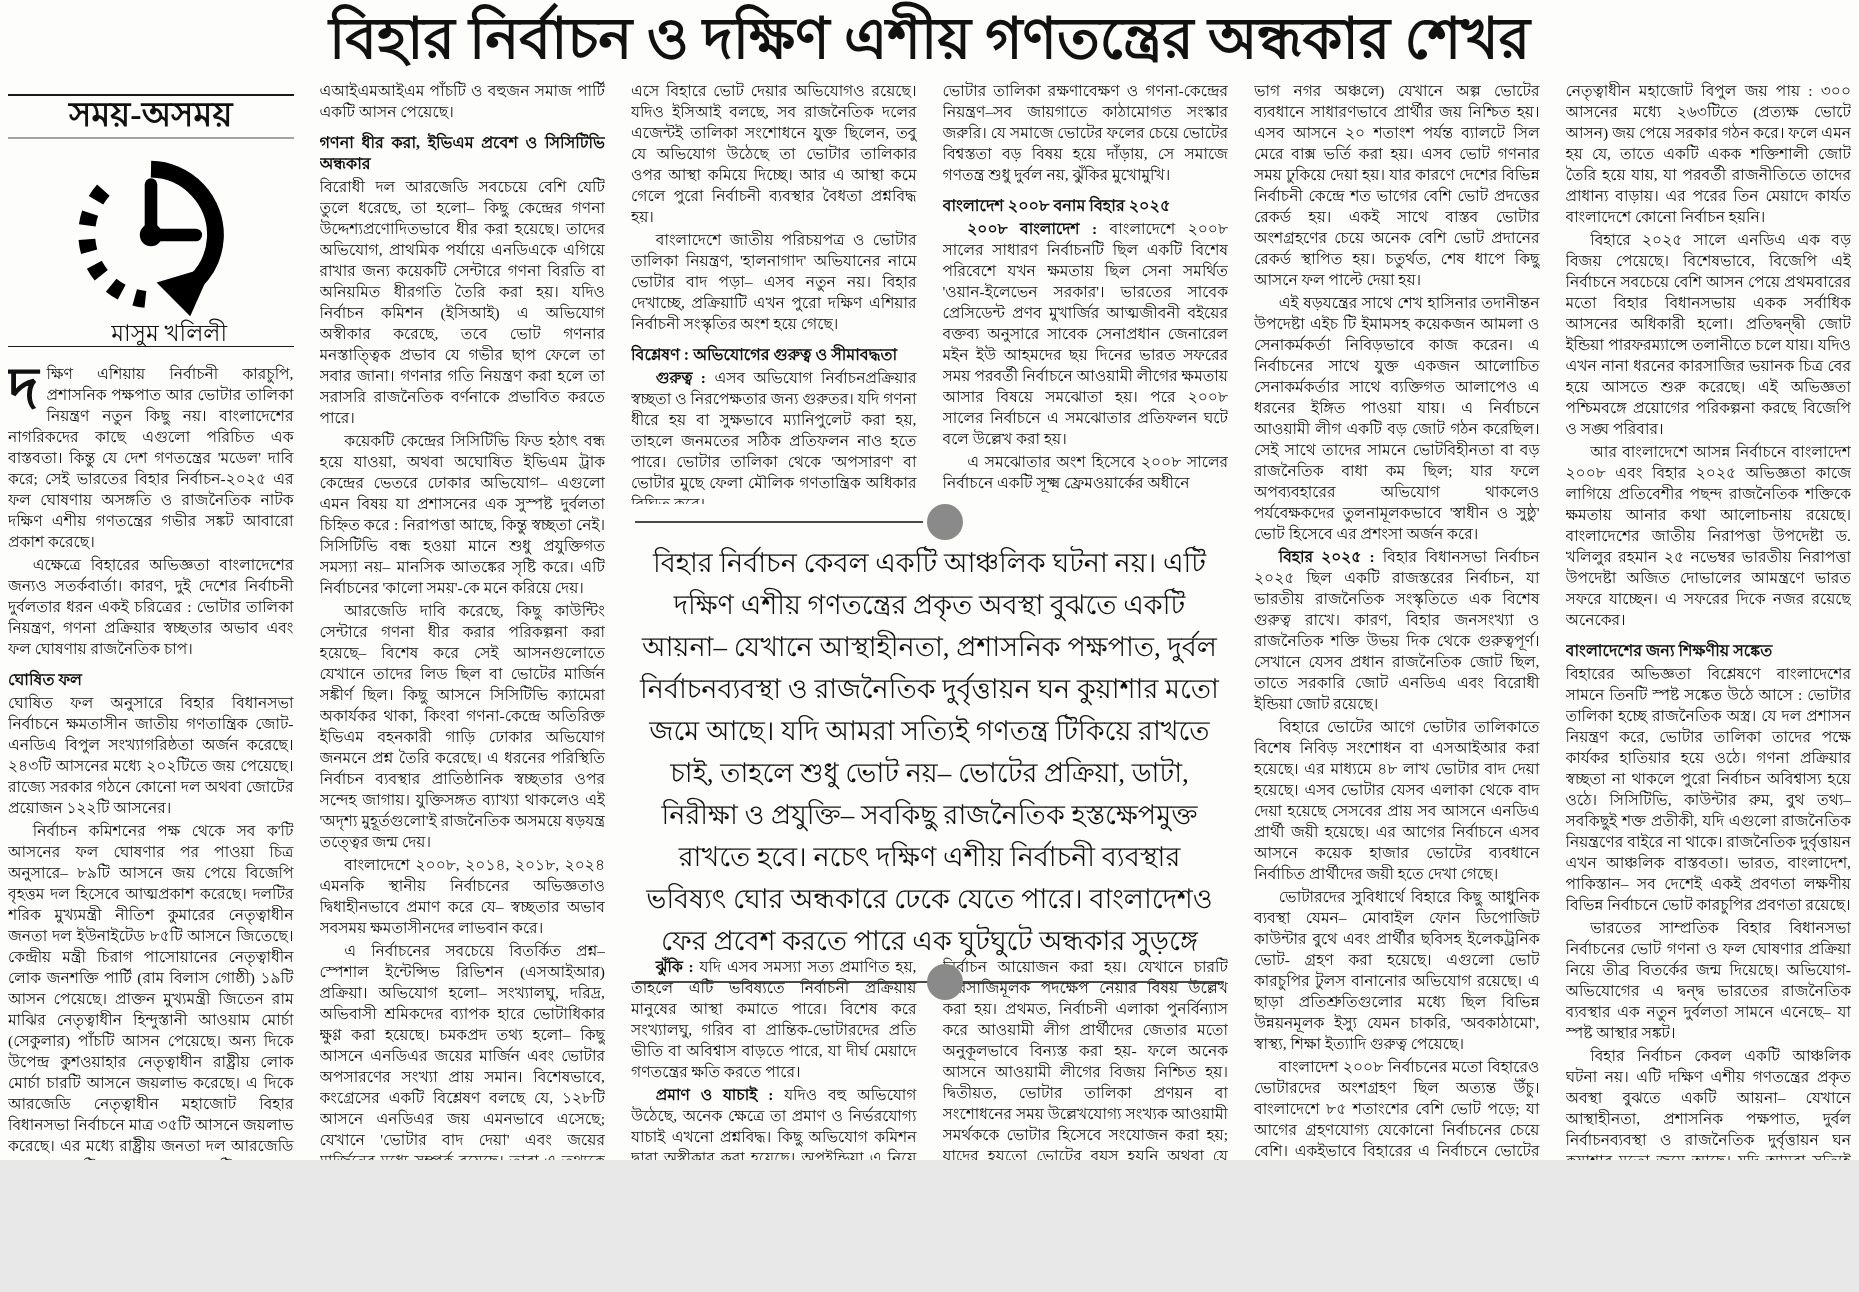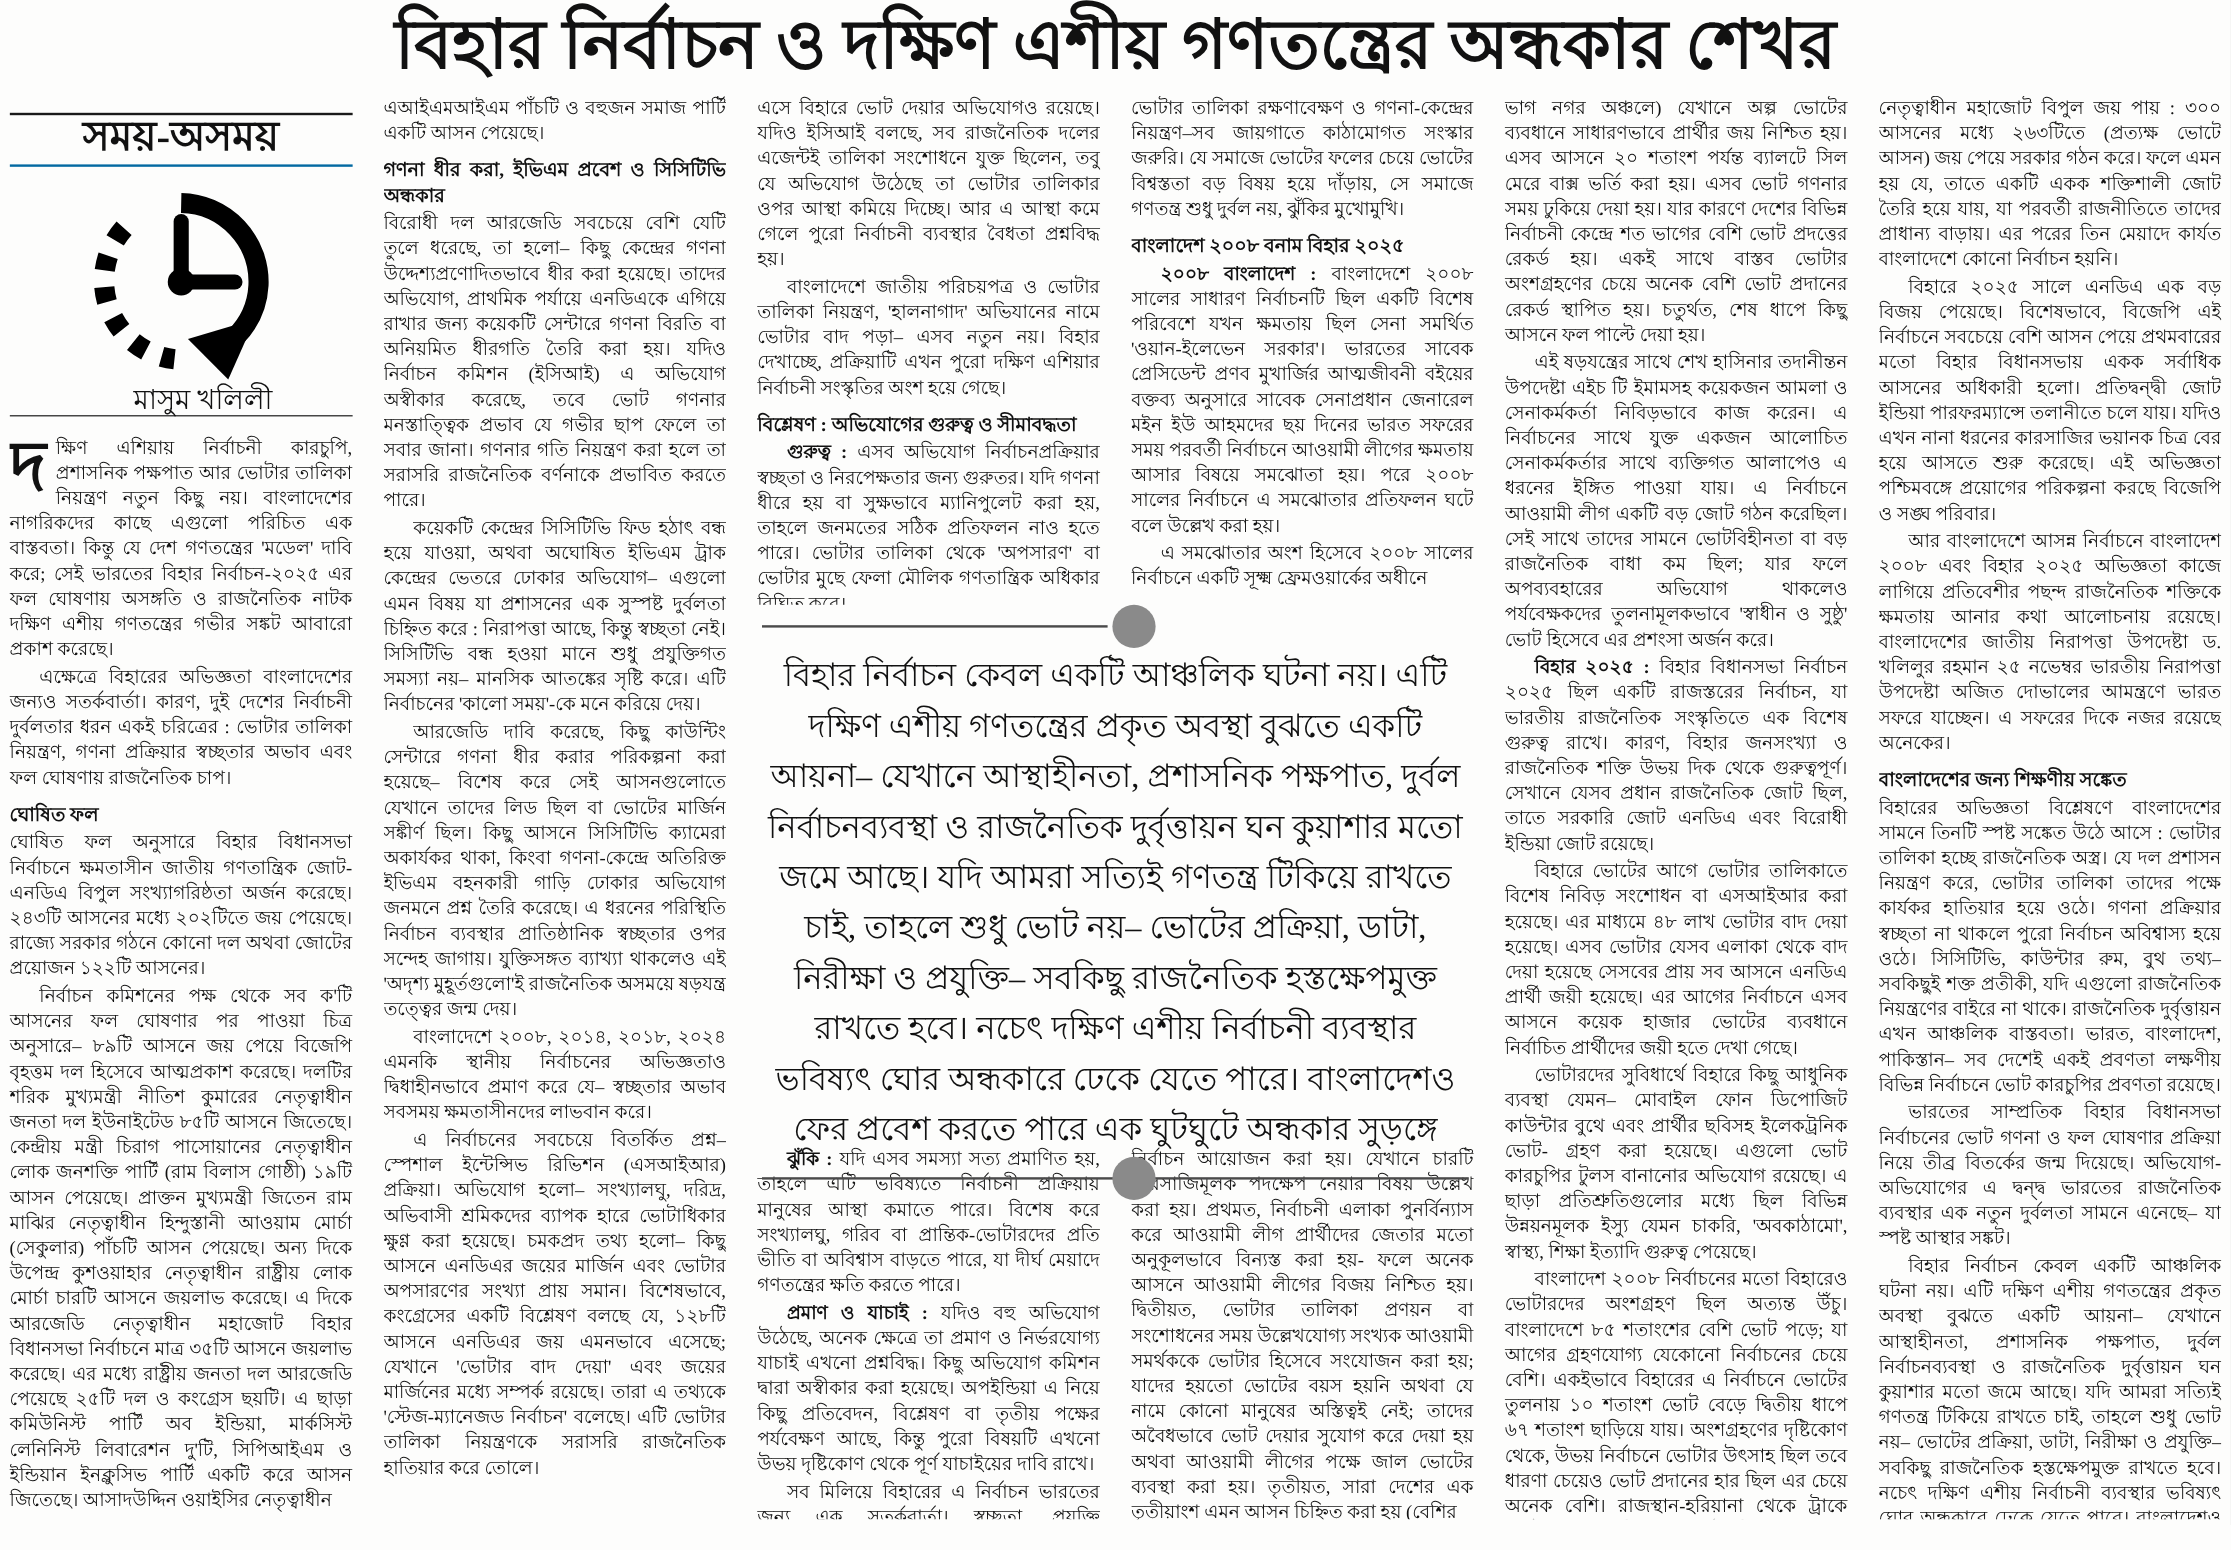--- a/index.html
+++ b/index.html
@@ -1,35 +1,35 @@
 <!DOCTYPE html>
 <html><head>
 <meta charset="utf-8">
 <style>
   html,body{margin:0;padding:0;background:#e8e8e8;}
   .page{
-    position:relative;width:1859px;height:1292px;background:#fdfdfc;color:#111;
+    position:relative;width:1859px;height:1160px;background:#fdfdfc;color:#111;
     font-family:"Liberation Serif","DejaVu Sans",sans-serif;
     box-sizing:border-box;padding:4px 8px;overflow:hidden;
   }
   .headline{
     text-align:center;font-size:57px;line-height:1.15;font-weight:700;
     margin:2px 0 8px 0;letter-spacing:0;
   }
   .content{position:relative;display:flex;gap:26px;height:1186px;overflow:hidden;}
   .col{flex:1 1 0;overflow:hidden;font-size:15.5px;line-height:21px;text-align:justify;}
   .col p{margin:0 0 2px 0;text-indent:1.6em;}
   .col p.noindent{text-indent:0;}
   .col p.cont{text-indent:0;}
   .subhead{font-weight:700;text-indent:0 !important;margin:10px 0 2px 0 !important;font-size:16px;}
   .lbl{font-weight:700;}
   
   .masthead{text-align:center;margin-bottom:6px;}
   .mast-title{
-    border-top:2px solid #1a1a1a;border-bottom:2px solid #0369a1;
+    border-top:2px solid #1a1a1a;border-bottom:2px solid #a3a3a3;
     font-size:34px;font-weight:600;padding:8px 0 12px 0;text-indent:0 !important;margin:14px 0 10px 0;
   }
   .clock-wrap{display:flex;justify-content:center;padding:2px 0 4px 0;}
   .mast-author{font-size:23px;font-weight:500;text-indent:0;margin:0 0 10px 0;}
   .mast-rule{border-bottom:1.5px solid #1a1a1a;margin:0 0 16px 0;height:0;}
   
   .dropcap{
     float:left;font-size:58px;line-height:44px;font-weight:700;
     padding:4px 8px 0 0;
   }

